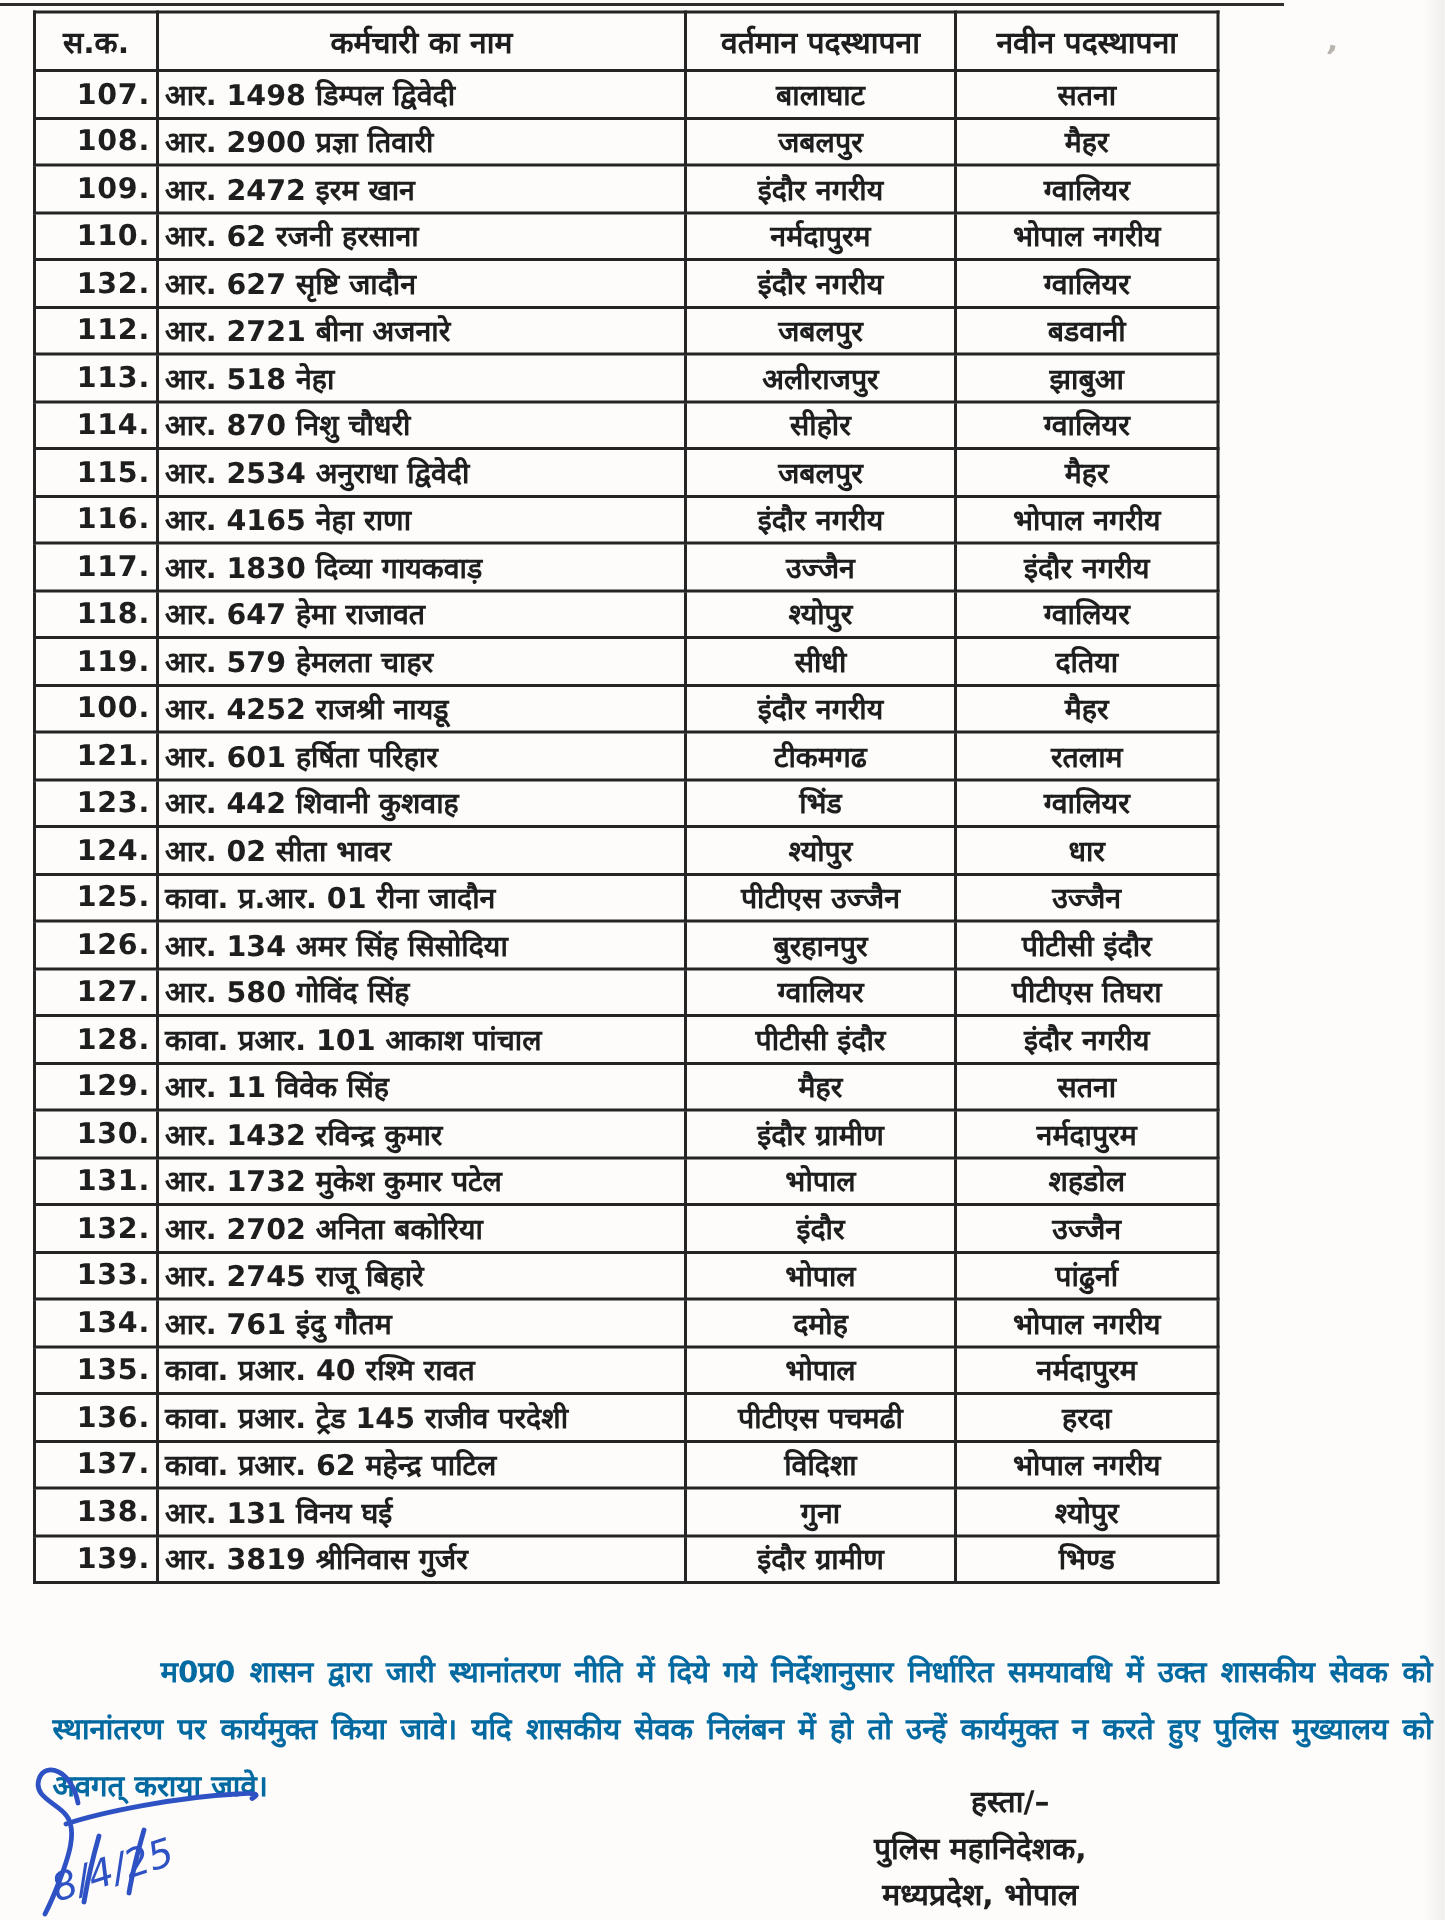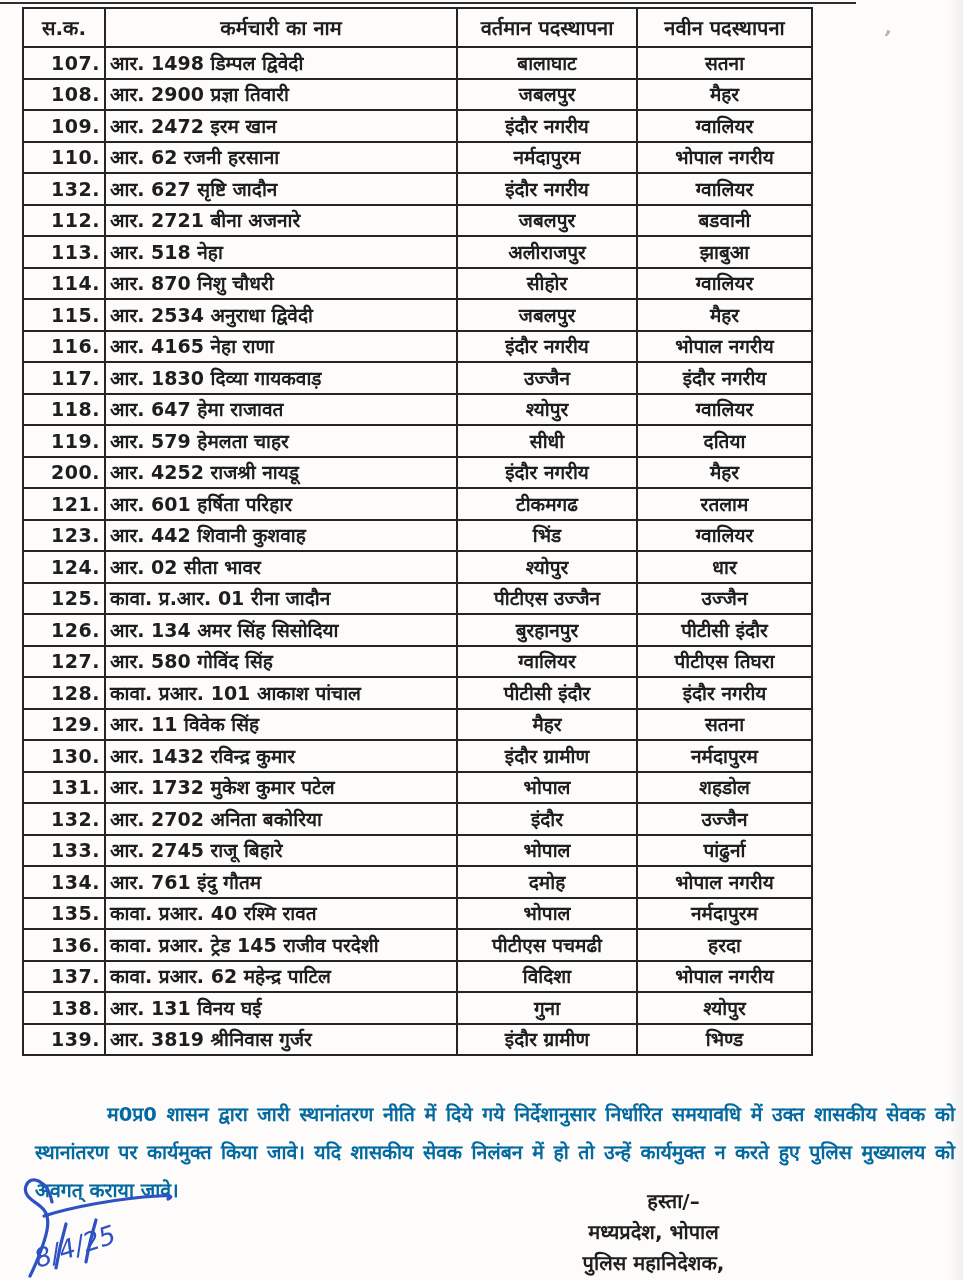--- a/index.html
+++ b/index.html
@@ -154,21 +154,21 @@
       <td class="c-cur">श्योपुर</td>
       <td class="c-new">ग्वालियर</td>
     </tr>
         <tr>
       <td class="c-sno">119.</td>
       <td class="c-name">आर. 579 हेमलता चाहर</td>
       <td class="c-cur">सीधी</td>
       <td class="c-new">दतिया</td>
     </tr>
         <tr>
-      <td class="c-sno">200.</td>
+      <td class="c-sno">100.</td>
       <td class="c-name">आर. 4252 राजश्री नायडू</td>
       <td class="c-cur">इंदौर नगरीय</td>
       <td class="c-new">मैहर</td>
     </tr>
         <tr>
       <td class="c-sno">121.</td>
       <td class="c-name">आर. 601 हर्षिता परिहार</td>
       <td class="c-cur">टीकमगढ</td>
       <td class="c-new">रतलाम</td>
     </tr>
@@ -274,22 +274,22 @@
       <td class="c-cur">इंदौर ग्रामीण</td>
       <td class="c-new">भिण्ड</td>
     </tr>
       </tbody>
   </table>
 
   <p class="note">म0प्र0 शासन द्वारा जारी स्थानांतरण नीति में दिये गये निर्देशानुसार निर्धारित समयावधि में उक्त शासकीय सेवक को स्थानांतरण पर कार्यमुक्त किया जावे। यदि शासकीय सेवक निलंबन में हो तो उन्हें कार्यमुक्त न करते हुए पुलिस मुख्यालय को अवगत् कराया जावे।</p>
 
   <div class="sig-block">
     <div class="sig-label">हस्ता/–</div>
+    <div>पुलिस महानिदेशक,</div>
     <div>मध्यप्रदेश, भोपाल</div>
-    <div>पुलिस महानिदेशक,</div>
   </div>
 
   <svg class="hand-sign" viewBox="0 0 240 110" xmlns="http://www.w3.org/2000/svg">
     <g fill="none" stroke="#2e52c4" stroke-width="3.2" stroke-linecap="round" stroke-linejoin="round">
       <path d="M44 30 C 40 8, 22 2, 18 14 C 14 26, 30 30, 36 38 C 44 48, 38 66, 30 86 C 27 94, 24 100, 22 104"></path>
       <path d="M36 44 C 60 36, 110 26, 150 24 C 162 23, 166 24, 160 27"></path>
       <path d="M58 52 C 54 66, 50 84, 48 96"></path>
       <path d="M88 48 C 84 62, 80 78, 78 90"></path>
     </g>
     <text x="30" y="96" transform="rotate(-18 30 96)" font-size="26" fill="#2e52c4" font-family="DejaVu Sans, Liberation Sans, sans-serif" font-style="italic">8/4/25</text>

